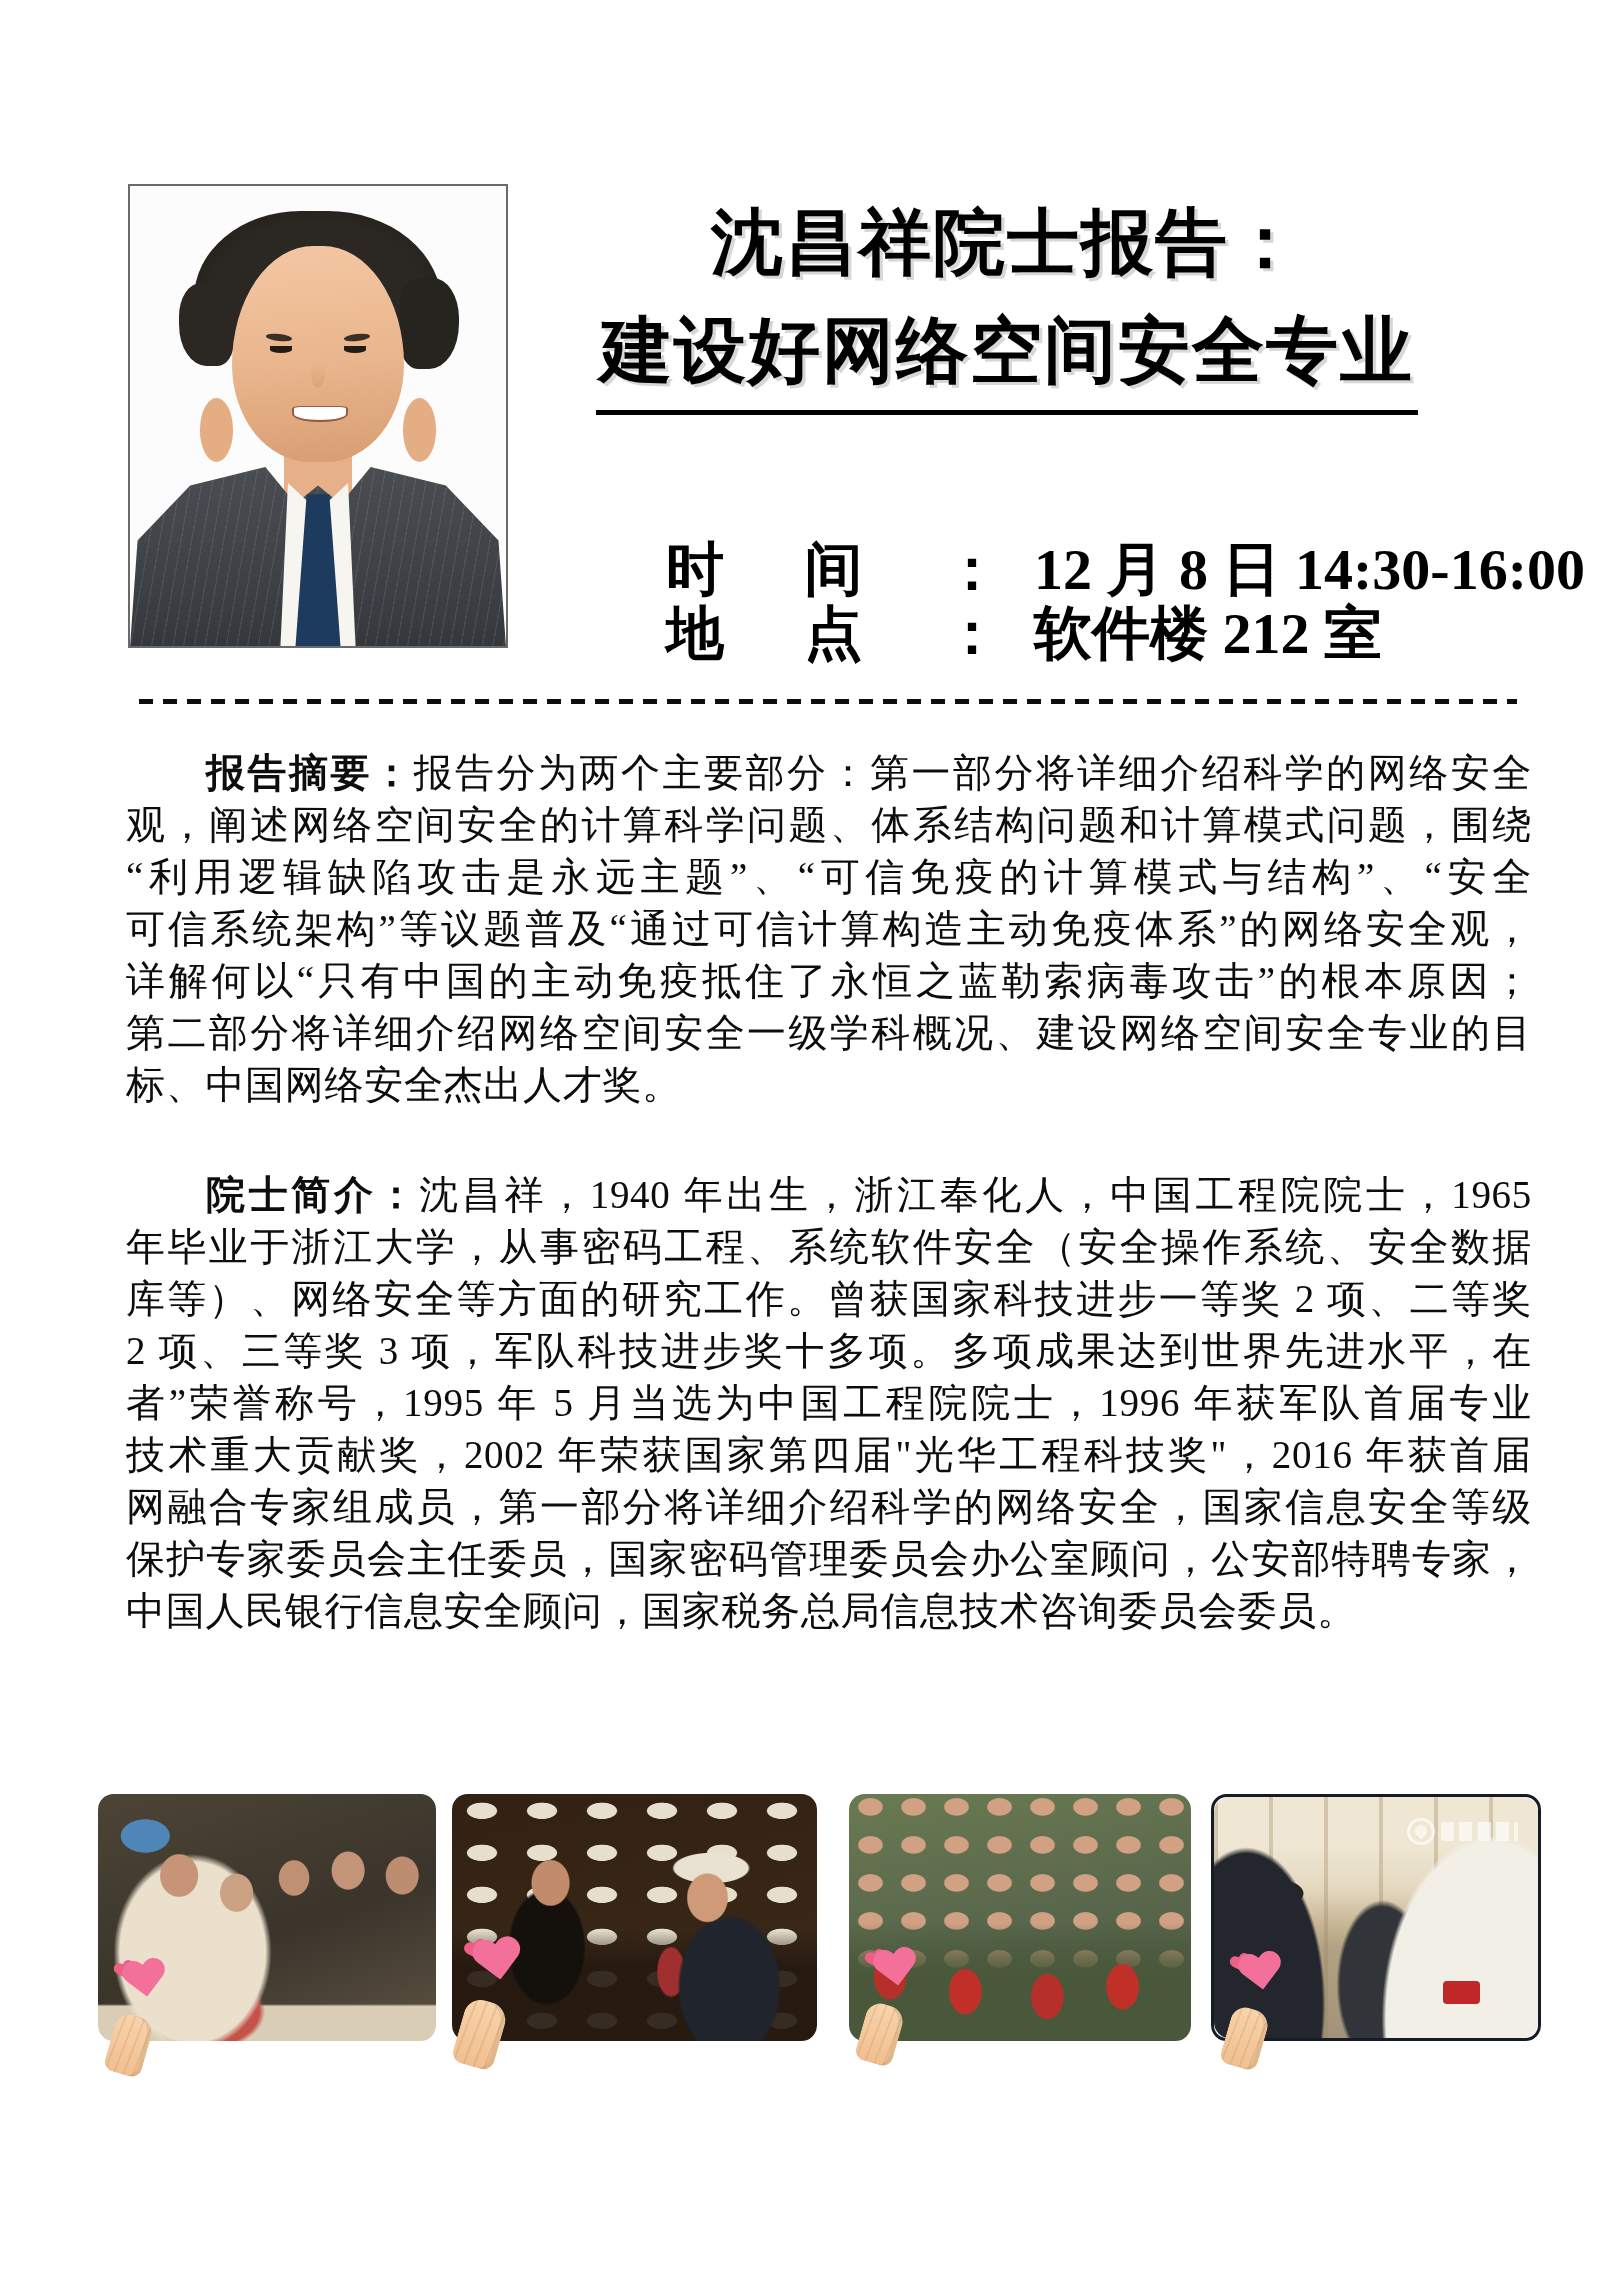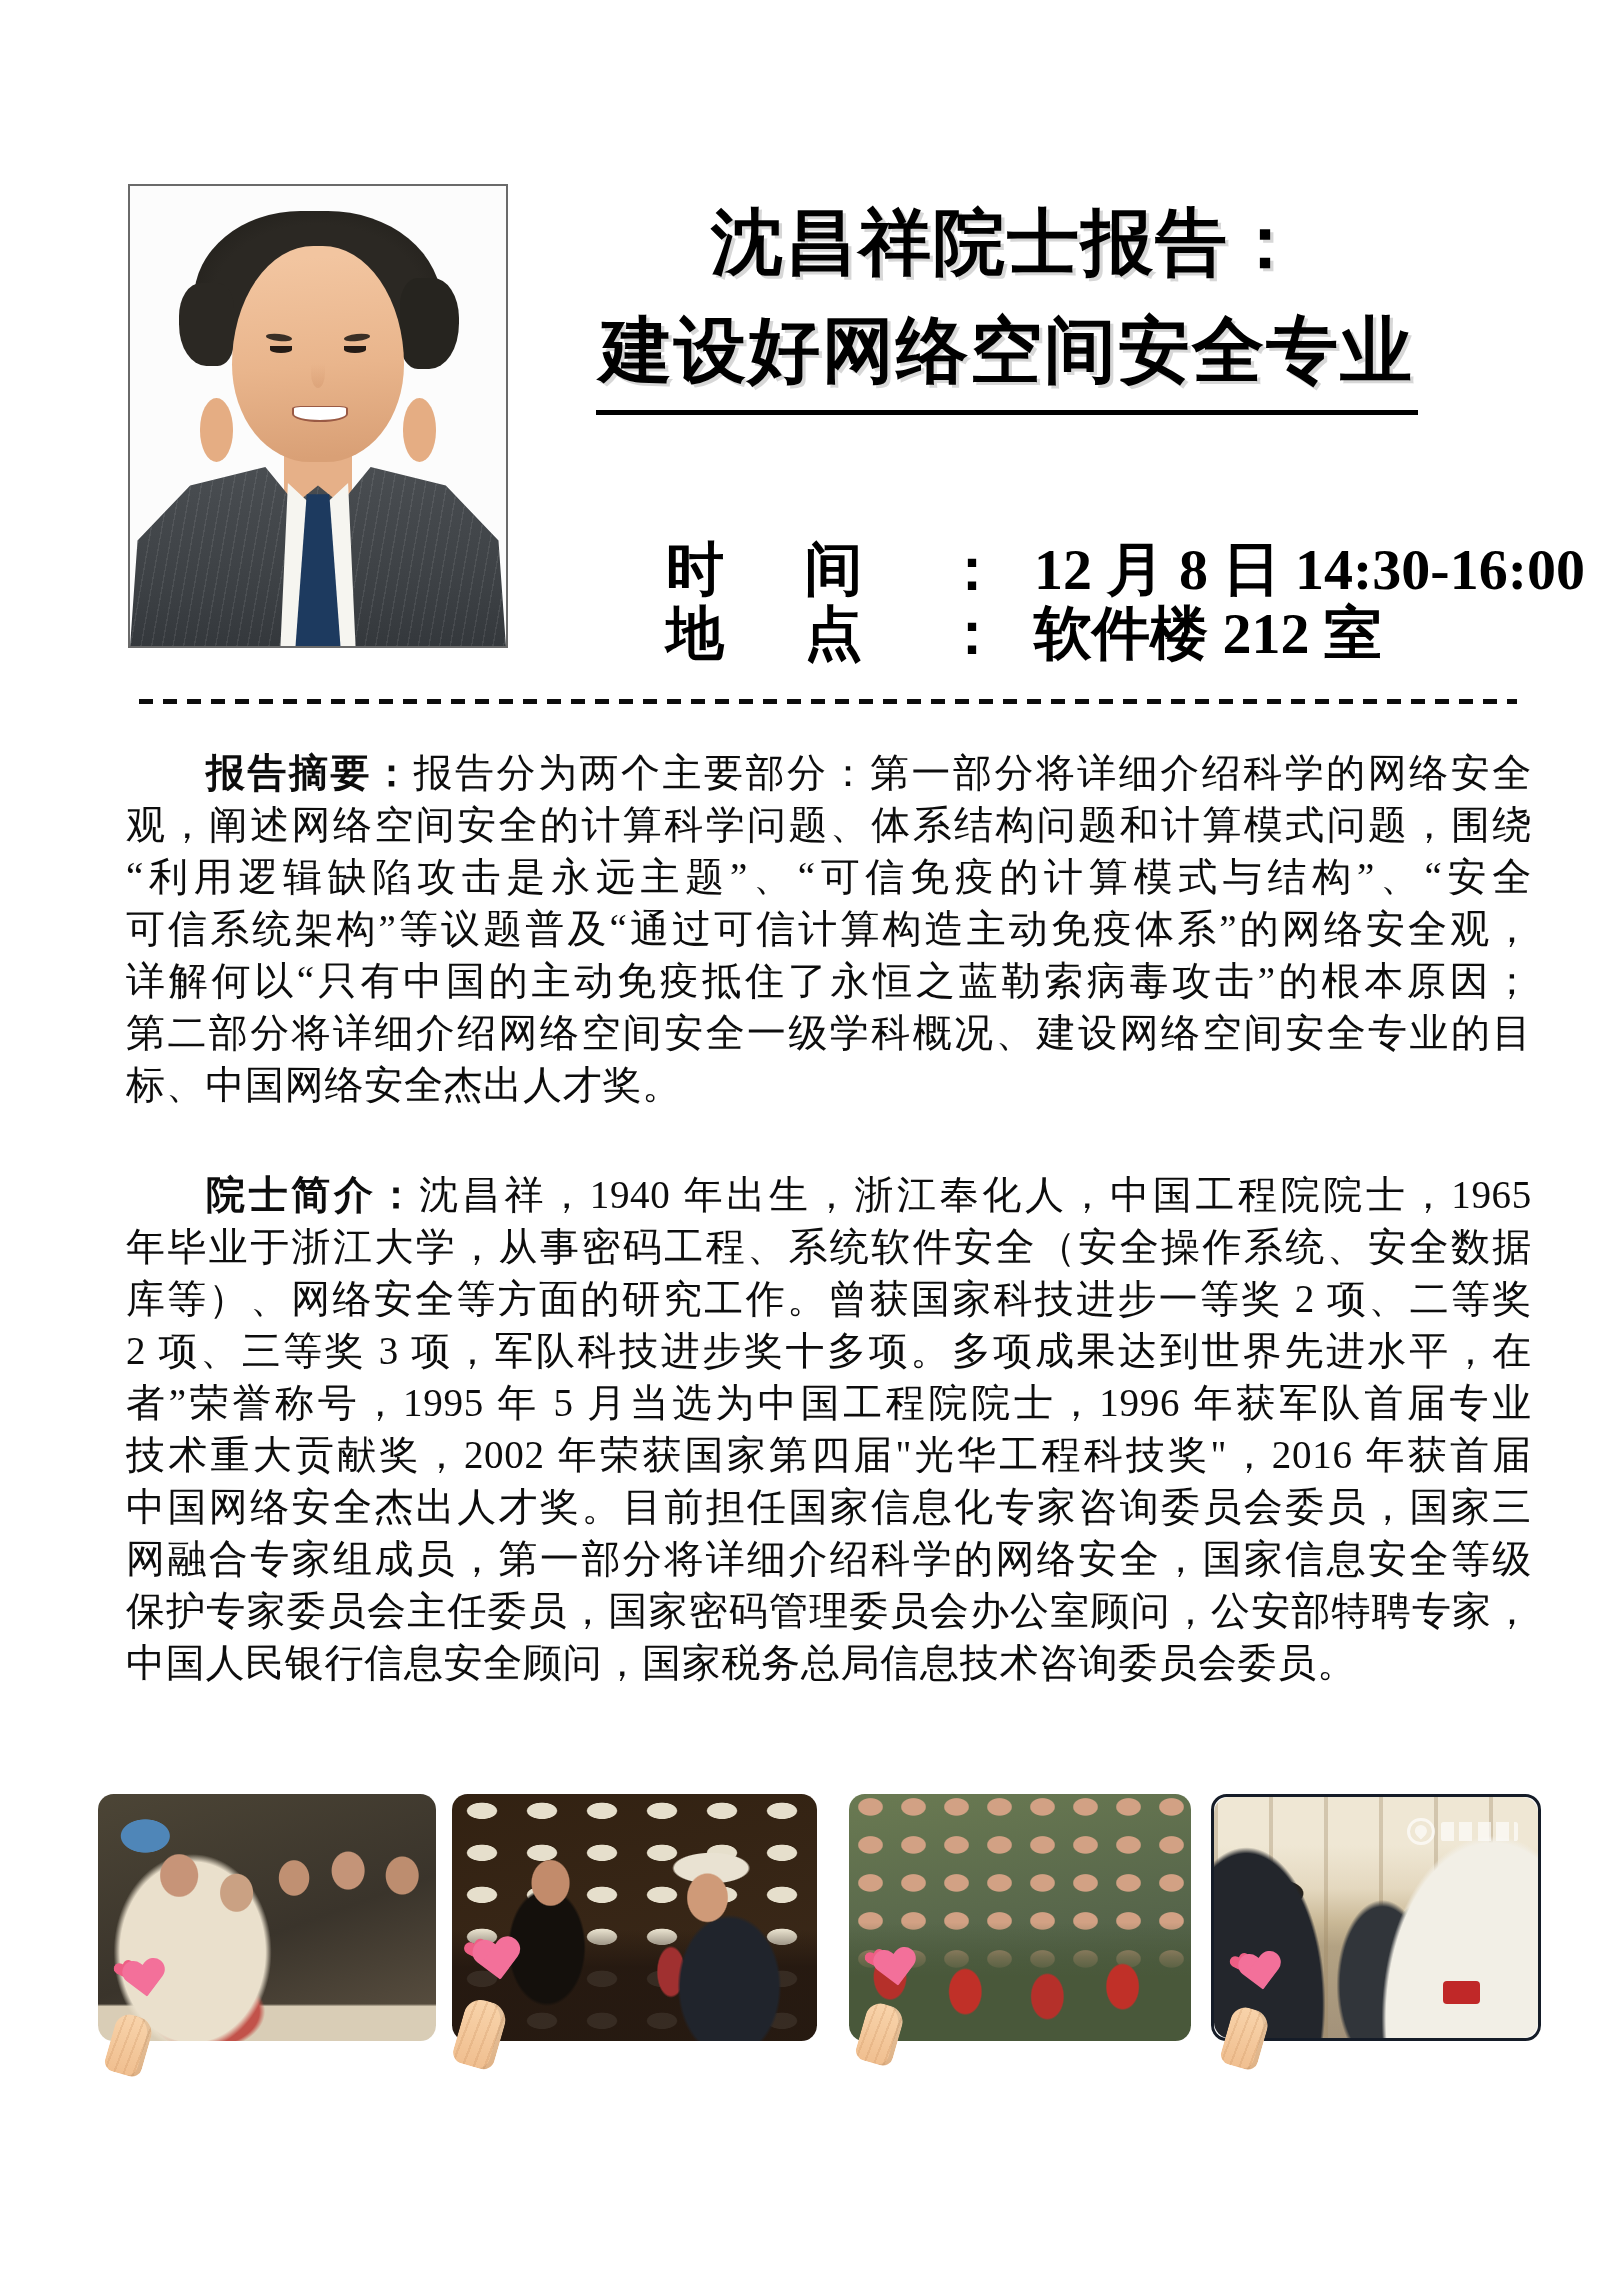--- a/index.html
+++ b/index.html
@@ -230,21 +230,20 @@
       <div class="bline last">标、中国网络安全杰出人才奖。</div>
     </div>
 
   <div class="para bio">
       <div class="bline first"><span class="lead">院士简介：</span>沈昌祥，1940 年出生，浙江奉化人，中国工程院院士，1965</div>
       <div class="bline">年毕业于浙江大学，从事密码工程、系统软件安全（安全操作系统、安全数据</div>
       <div class="bline">库等）、网络安全等方面的研究工作。曾获国家科技进步一等奖 2 项、二等奖</div>
       <div class="bline">2 项、三等奖 3 项，军队科技进步奖十多项。多项成果达到世界先进水平，在</div>
       <div class="bline">者”荣誉称号，1995 年 5 月当选为中国工程院院士，1996 年获军队首届专业</div>
       <div class="bline">技术重大贡献奖，2002 年荣获国家第四届"光华工程科技奖"，2016 年获首届</div>
-      <div class="bline">中国网络安全杰出人才奖。目前担任国家信息化专家咨询委员会委员，国家三</div>
       <div class="bline">网融合专家组成员，第一部分将详细介绍科学的网络安全，国家信息安全等级</div>
       <div class="bline">保护专家委员会主任委员，国家密码管理委员会办公室顾问，公安部特聘专家，</div>
       <div class="bline last">中国人民银行信息安全顾问，国家税务总局信息技术咨询委员会委员。</div>
     </div>
 
   <div class="gallery">
 
     <div class="photo photo1">
       <div class="bg"></div>
       <div class="sticker">

